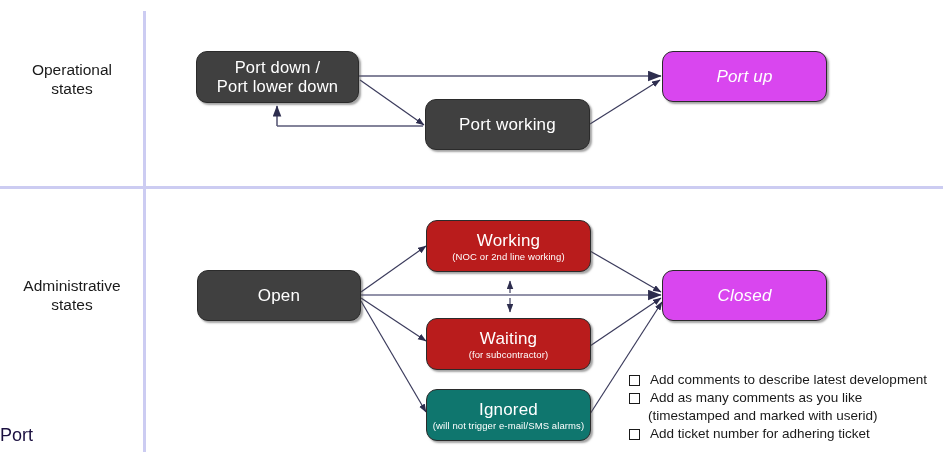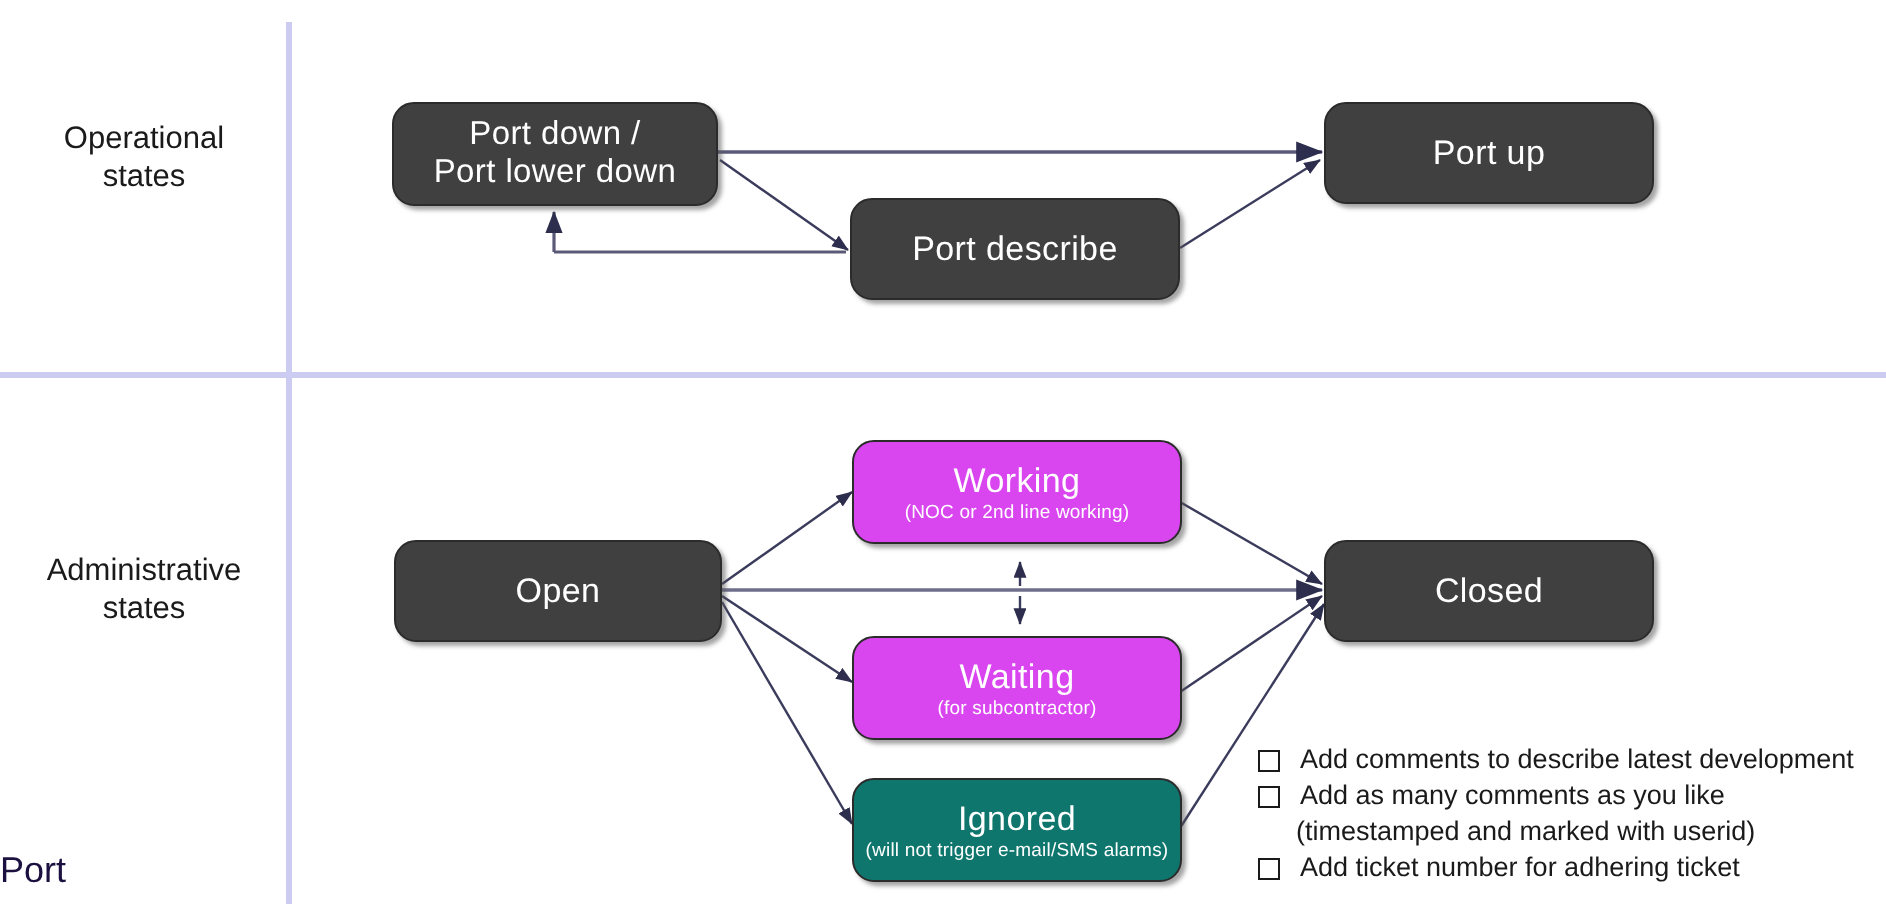--- a/index.html
+++ b/index.html
@@ -56,22 +56,22 @@
     line-height:19.5px;
   }
   .node .sub{
     font-size:9.5px;
     line-height:11px;
     margin-top:1px;
     letter-spacing:.1px;
   }
 
   .node.red{background:#404040;}
-  .node.green-dark{background:#404040;}
-  .node.green-light{background:#d946ef;}
+  .node.green-dark{background:#d946ef;font-style:italic;}
+  .node.green-light{background:#b91c1c;}
   .node.blue{background:#0f766e;}
 
   
   #wires{position:absolute;left:0;top:0;width:943px;height:452px;z-index:2;}
 
   
   .checklist{
     position:absolute;
     z-index:6;
   }
@@ -156,21 +156,21 @@
 
     <path d="M510,298 L510,312" stroke="#3b3b5c" stroke-width="1.2" fill="none" marker-end="url(#ah-sm)"></path>
   </svg>
 
   <div class="node red" style="left:196px;top:51px;width:163px;height:52px;">
     <div class="title two-line">Port down /
 Port lower down</div>
   </div>
 
   <div class="node red" style="left:425px;top:99px;width:165px;height:51px;">
-    <div class="title">Port describe</div>
+    <div class="title">Port working</div>
   </div>
 
   <div class="node green-dark" style="left:662px;top:51px;width:165px;height:51px;">
     <div class="title">Port up</div>
   </div>
 
   <div class="node red" style="left:197px;top:270px;width:164px;height:51px;">
     <div class="title">Open</div>
   </div>
 

